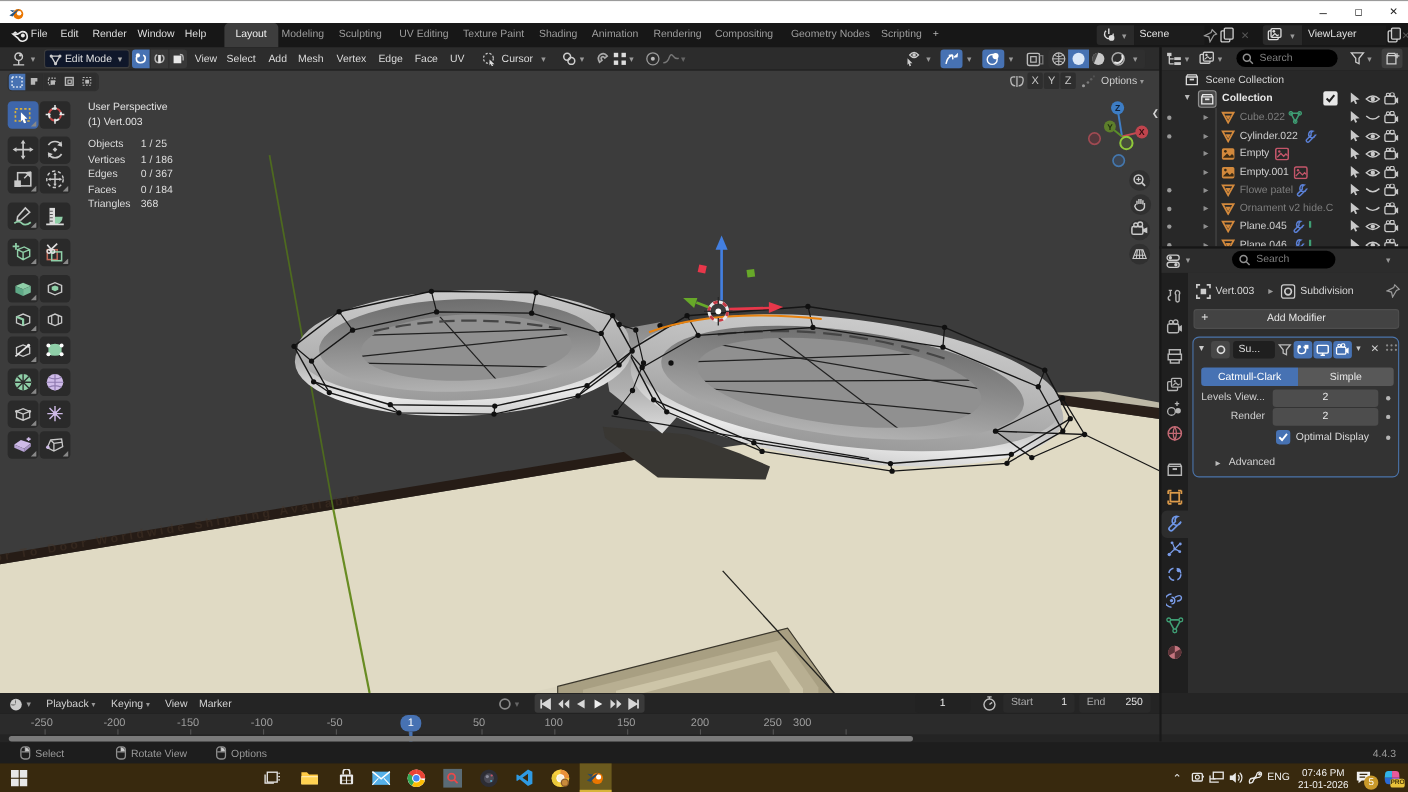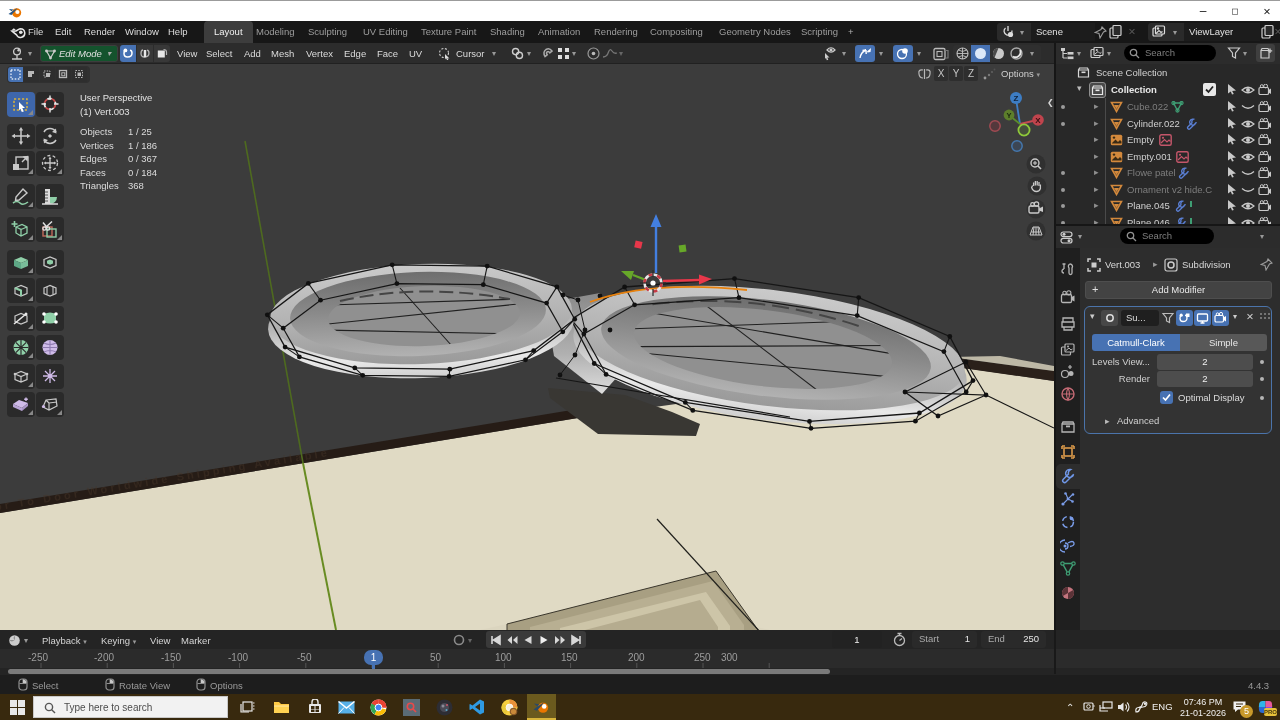--- a/index.html
+++ b/index.html
@@ -301,21 +301,21 @@
 <text x="1047" y="105" font-size="8" fill="#d5d5d5" font-family="Liberation Sans">❮</text>
 </svg>
 </div>
 <div id="vpheader" class="abs">
  <svg class="abs" style="left:9px;top:3px" width="16" height="15" viewBox="0 0 16 15">
         <path d="M3 13 L13 13 M8 13 L8 9" stroke="#ccc" stroke-width="1.3"></path>
         <circle cx="8" cy="5.5" r="3.4" fill="none" stroke="#ccc" stroke-width="1.3"></circle>
         <circle cx="9.6" cy="4.2" r="1.2" fill="#ccc"></circle>
       </svg>
  <span class="abs" style="left:28px;top:6px;font-size:8px;color:#999;">▾</span>
- <div class="abs" style="left:40px;top:2px;width:78px;height:17px;background:#14532d;border:1px solid #3d3d3d;border-radius:3px;font-style:italic;">
+ <div class="abs" style="left:40px;top:2px;width:78px;height:17px;background:#0f172a;border:1px solid #3d3d3d;border-radius:3px;">
   <svg class="abs" style="left:3px;top:2px" width="13" height="13" viewBox="0 0 13 13">
           <path d="M2.5 3 L10.5 3 L6.5 10 Z" fill="none" stroke="#ccc" stroke-width="1.2"></path>
           <circle cx="2.5" cy="3" r="1.4" fill="#ccc"></circle>
           <circle cx="10.5" cy="3" r="1.4" fill="#ccc"></circle>
           <circle cx="6.5" cy="10" r="1.4" fill="#ccc"></circle>
         </svg>
   <span class="abs" style="left:18px;top:2px;font-size:9.5px;color:#e0e0e0;">Edit Mode</span>
   <span class="abs" style="left:66px;top:3px;font-size:8px;color:#aaa;">▾</span>
  </div>
  <div class="abs" style="left:120px;top:2px;width:16px;height:17px;background:#4772b3;border-radius:3px 0 0 3px;">
@@ -1143,27 +1143,20 @@
       <path d="M5 1.5 A3.4 3.4 0 0 1 8.5 5 L5 5 Z" fill="#c9c9c9"></path>
     </svg>
 <div class="abs" style="left:210px;top:680px;font-size:9.5px;color:#9a9a9a;">Options</div>
 <div class="abs" style="left:1248px;top:680px;font-size:9.5px;color:#9a9a9a;">4.4.3</div>
 <svg class="abs" style="left:10px;top:700px" width="15" height="15" viewBox="0 0 15 15">
       <rect x="0" y="0" width="7" height="7" fill="#e8e8e8"></rect>
       <rect x="8" y="0" width="7" height="7" fill="#e8e8e8"></rect>
       <rect x="0" y="8" width="7" height="7" fill="#e8e8e8"></rect>
       <rect x="8" y="8" width="7" height="7" fill="#e8e8e8"></rect>
     </svg>
-<div id="searchbox">
-      <svg style="position:absolute;left:10px;top:5px" width="12" height="12" viewBox="0 0 12 12">
-        <circle cx="5" cy="5" r="3.6" fill="none" stroke="#555" stroke-width="1.4"></circle>
-        <line x1="7.7" y1="7.7" x2="11" y2="11" stroke="#555" stroke-width="1.4"></line>
-      </svg>
-      <span style="position:absolute;left:30px;top:0px;">Type here to search</span>
-    </div>
 <svg class="abs" style="left:240px;top:700px" width="15" height="14" viewBox="0 0 15 14">
       <rect x="3" y="2" width="9" height="9" fill="none" stroke="#e8e8e8" stroke-width="1.2"></rect>
       <path d="M1 4 L1 12 L9 12" stroke="#e8e8e8" stroke-width="1.2" fill="none"></path>
       <path d="M13 3 L14.5 3 M13 6 L14.5 6 M13 9 L14.5 9" stroke="#e8e8e8" stroke-width="1"></path>
     </svg>
 <svg class="abs" style="left:273px;top:699px" width="17" height="16" viewBox="0 0 17 16">
       <path d="M1 3 L6 3 L8 5 L16 5 L16 14 L1 14 Z" fill="#ffca45"></path>
       <path d="M1 6.5 L16 6.5 L16 14 L1 14 Z" fill="#ffe9a8"></path>
       <path d="M1 7.5 L16 7.5 L16 14 L1 14 Z" fill="#ffd252"></path>
     </svg>

